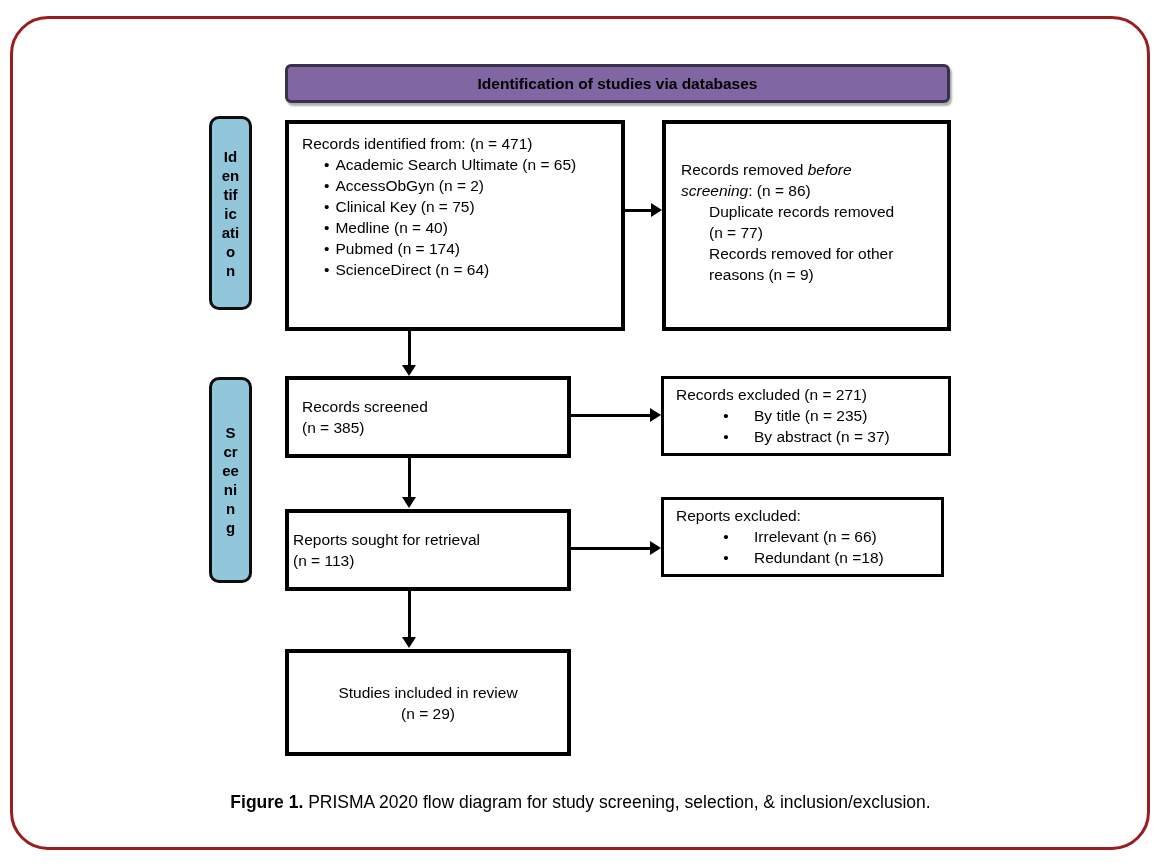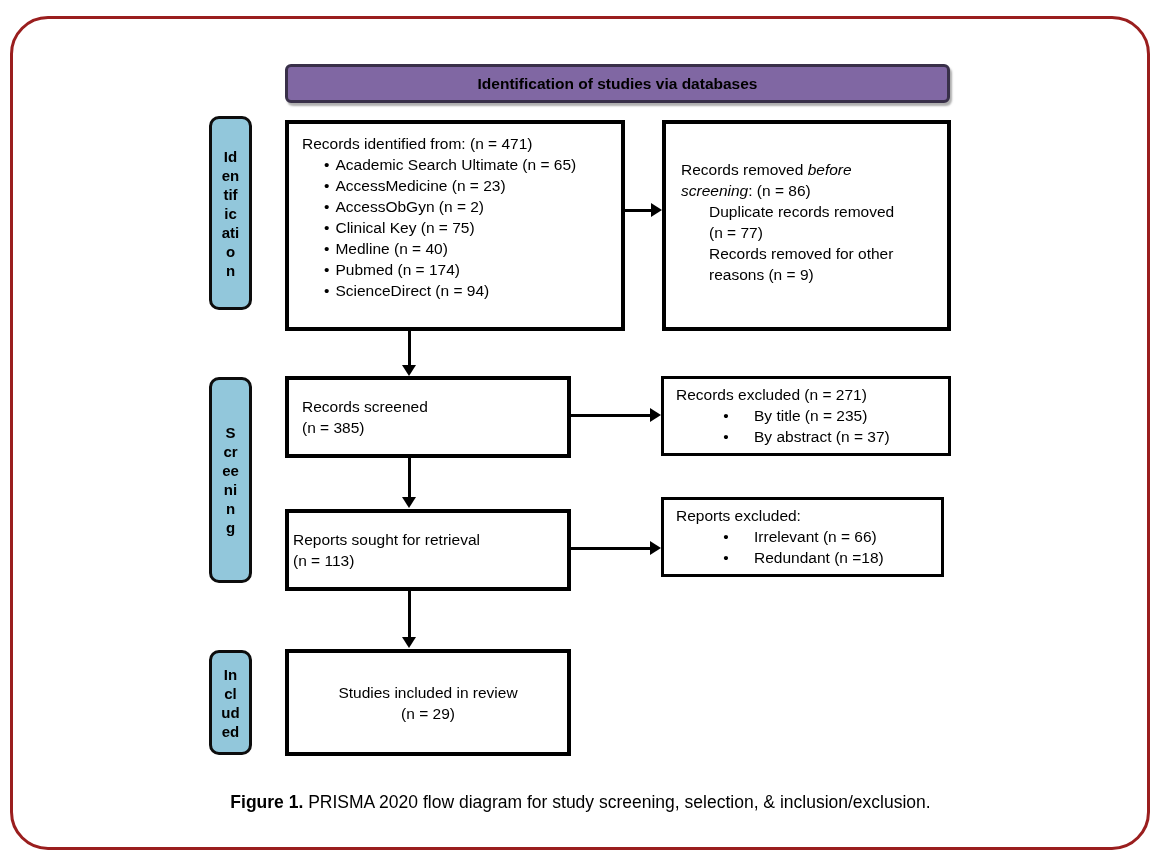--- a/index.html
+++ b/index.html
@@ -91,37 +91,30 @@
       <div class="stage-line">n</div>
     </div>
   <div class="stage" id="stage-screening">
       <div class="stage-line">S</div>
       <div class="stage-line">cr</div>
       <div class="stage-line">ee</div>
       <div class="stage-line">ni</div>
       <div class="stage-line">n</div>
       <div class="stage-line">g</div>
     </div>
-  <div class="stage" id="stage-included">
-      <div class="stage-line">In</div>
-      <div class="stage-line">cl</div>
-      <div class="stage-line">ud</div>
-      <div class="stage-line">ed</div>
-    </div>
 
   <div class="fbox" id="box-identified">
     <div>Records identified from: (n = 471)</div>
     <div>
         <div class="b1-item"><span class="dot">•</span><span>Academic Search Ultimate (n = 65)</span></div>
-        <div class="b1-item"><span class="dot">•</span><span>AccessMedicine (n = 23)</span></div>
         <div class="b1-item"><span class="dot">•</span><span>AccessObGyn (n = 2)</span></div>
         <div class="b1-item"><span class="dot">•</span><span>Clinical Key (n = 75)</span></div>
         <div class="b1-item"><span class="dot">•</span><span>Medline (n = 40)</span></div>
         <div class="b1-item"><span class="dot">•</span><span>Pubmed (n = 174)</span></div>
-        <div class="b1-item"><span class="dot">•</span><span>ScienceDirect (n = 94)</span></div>
+        <div class="b1-item"><span class="dot">•</span><span>ScienceDirect (n = 64)</span></div>
       </div>
   </div>
 
   <div class="fbox" id="box-removed">
     <div>
       <span>Records removed </span><span class="italic">before screening</span><span>: (n = 86)</span>
     </div>
     <div>
         <div class="sub-item">Duplicate records removed (n = 77)</div>
         <div class="sub-item">Records removed for other reasons (n = 9)</div>

